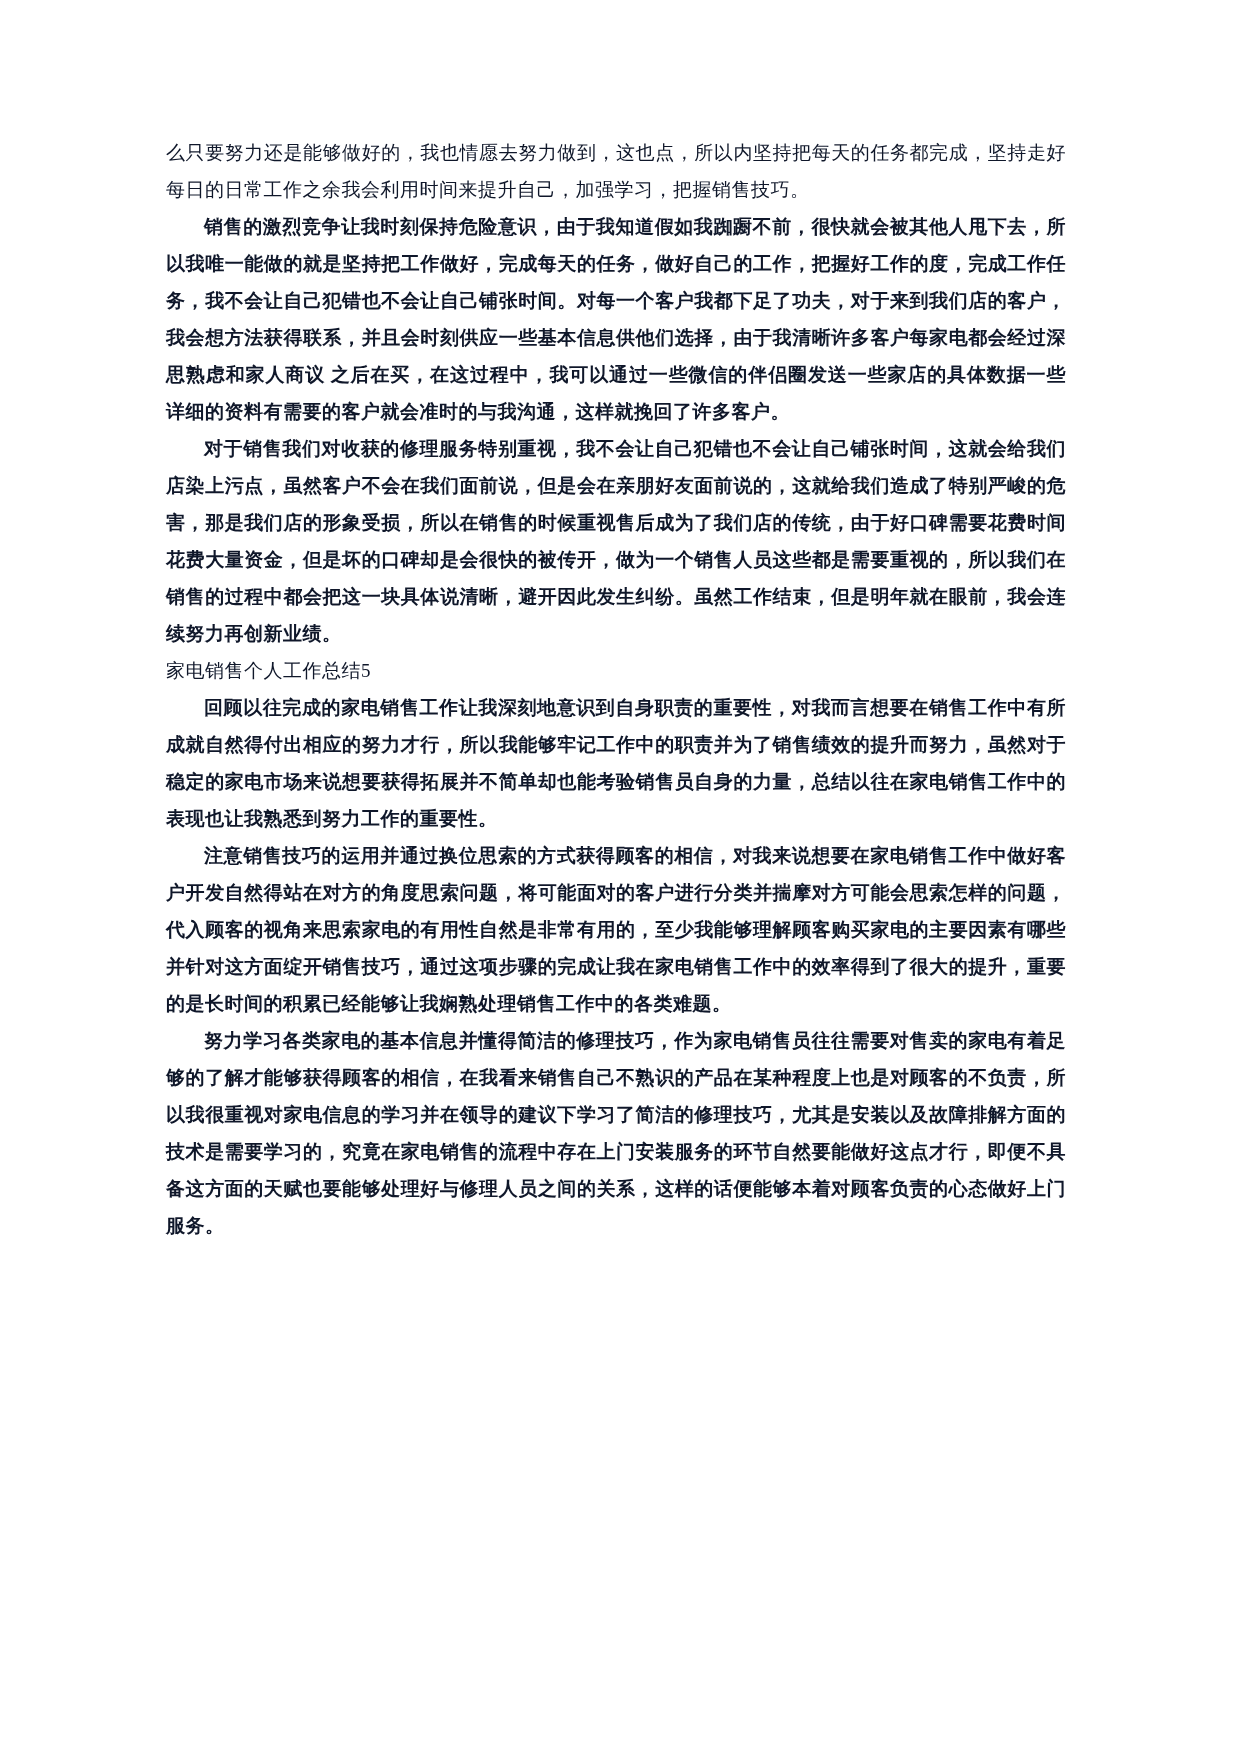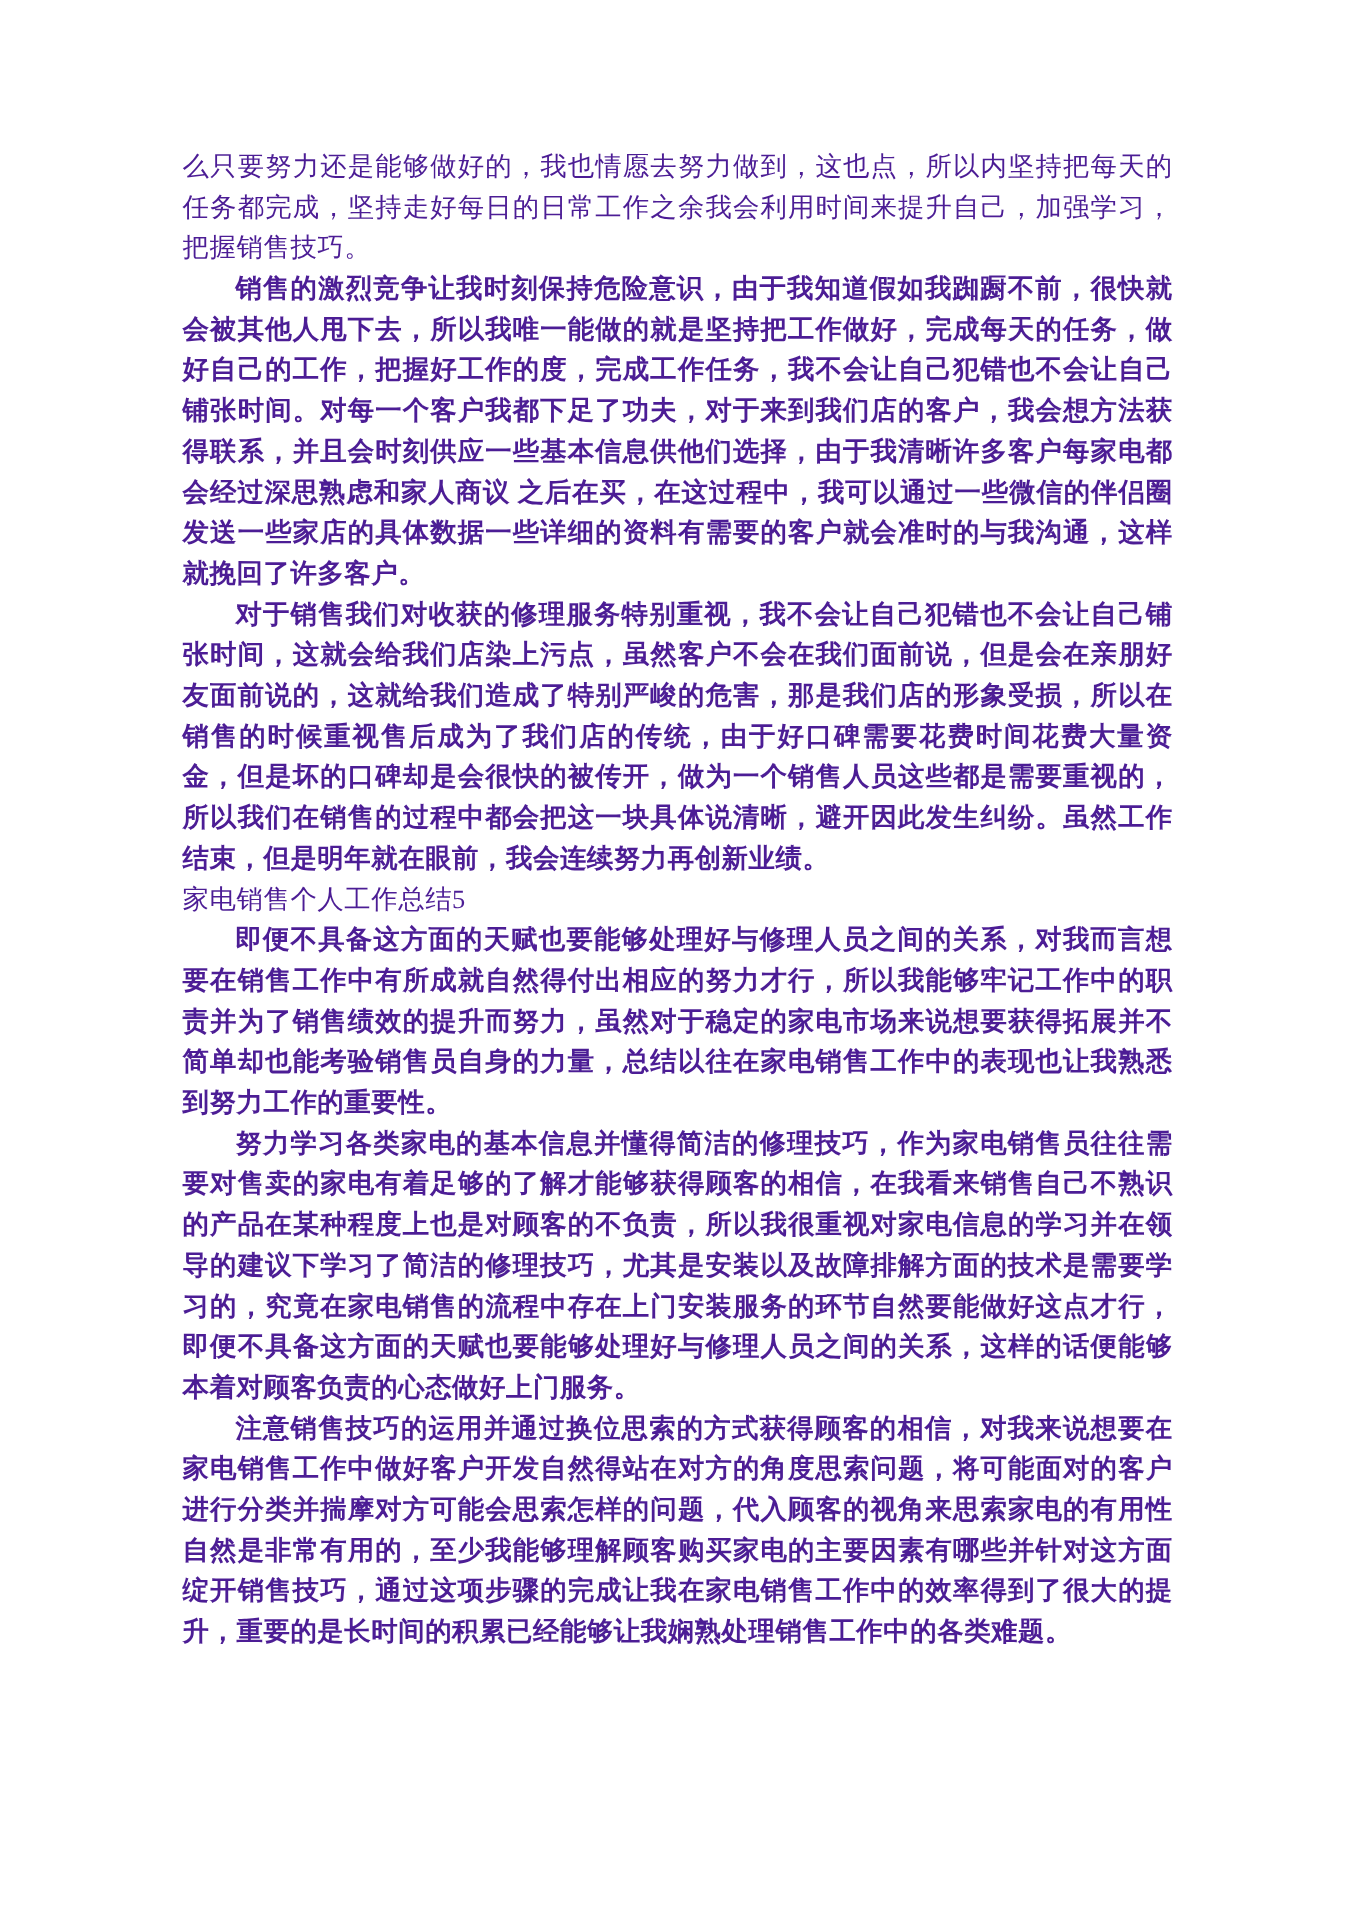--- a/index.html
+++ b/index.html
@@ -16,23 +16,23 @@
   .page {
     box-sizing: border-box;
     width: 1240px;
     height: 1753px;
     background: #ffffff;
     padding: 134px 174px 0 166px;
   }
   .doc-text p {
     margin: 0;
     padding: 0;
-    font-size: 24px;
+    font-size: 19px;
     line-height: 37px;
-    color: #4c1d95;
+    color: #0f172a;
     text-align: justify;
     text-justify: inter-ideograph;
     letter-spacing: 0.5px;
   }
   .doc-text p.indent {
     text-indent: 2em;
     font-weight: bold;
   }
   .doc-text p.heading {
     text-indent: 0;
@@ -40,17 +40,17 @@
 </style>
 </head>
 <body>
 
 <div class="page">
   <div class="doc-text">
     <p>么只要努力还是能够做好的，我也情愿去努力做到，这也点，所以内坚持把每天的任务都完成，坚持走好每日的日常工作之余我会利用时间来提升自己，加强学习，把握销售技巧。</p>
     <p class="indent">销售的激烈竞争让我时刻保持危险意识，由于我知道假如我踟蹰不前，很快就会被其他人甩下去，所以我唯一能做的就是坚持把工作做好，完成每天的任务，做好自己的工作，把握好工作的度，完成工作任务，我不会让自己犯错也不会让自己铺张时间。对每一个客户我都下足了功夫，对于来到我们店的客户，我会想方法获得联系，并且会时刻供应一些基本信息供他们选择，由于我清晰许多客户每家电都会经过深思熟虑和家人商议 之后在买，在这过程中，我可以通过一些微信的伴侣圈发送一些家店的具体数据一些详细的资料有需要的客户就会准时的与我沟通，这样就挽回了许多客户。</p>
     <p class="indent">对于销售我们对收获的修理服务特别重视，我不会让自己犯错也不会让自己铺张时间，这就会给我们店染上污点，虽然客户不会在我们面前说，但是会在亲朋好友面前说的，这就给我们造成了特别严峻的危害，那是我们店的形象受损，所以在销售的时候重视售后成为了我们店的传统，由于好口碑需要花费时间花费大量资金，但是坏的口碑却是会很快的被传开，做为一个销售人员这些都是需要重视的，所以我们在销售的过程中都会把这一块具体说清晰，避开因此发生纠纷。虽然工作结束，但是明年就在眼前，我会连续努力再创新业绩。</p>
     <p class="heading">家电销售个人工作总结5</p>
-    <p class="indent">即便不具备这方面的天赋也要能够处理好与修理人员之间的关系，对我而言想要在销售工作中有所成就自然得付出相应的努力才行，所以我能够牢记工作中的职责并为了销售绩效的提升而努力，虽然对于稳定的家电市场来说想要获得拓展并不简单却也能考验销售员自身的力量，总结以往在家电销售工作中的表现也让我熟悉到努力工作的重要性。</p>
+    <p class="indent">回顾以往完成的家电销售工作让我深刻地意识到自身职责的重要性，对我而言想要在销售工作中有所成就自然得付出相应的努力才行，所以我能够牢记工作中的职责并为了销售绩效的提升而努力，虽然对于稳定的家电市场来说想要获得拓展并不简单却也能考验销售员自身的力量，总结以往在家电销售工作中的表现也让我熟悉到努力工作的重要性。</p>
+    <p class="indent">注意销售技巧的运用并通过换位思索的方式获得顾客的相信，对我来说想要在家电销售工作中做好客户开发自然得站在对方的角度思索问题，将可能面对的客户进行分类并揣摩对方可能会思索怎样的问题，代入顾客的视角来思索家电的有用性自然是非常有用的，至少我能够理解顾客购买家电的主要因素有哪些并针对这方面绽开销售技巧，通过这项步骤的完成让我在家电销售工作中的效率得到了很大的提升，重要的是长时间的积累已经能够让我娴熟处理销售工作中的各类难题。</p>
     <p class="indent">努力学习各类家电的基本信息并懂得简洁的修理技巧，作为家电销售员往往需要对售卖的家电有着足够的了解才能够获得顾客的相信，在我看来销售自己不熟识的产品在某种程度上也是对顾客的不负责，所以我很重视对家电信息的学习并在领导的建议下学习了简洁的修理技巧，尤其是安装以及故障排解方面的技术是需要学习的，究竟在家电销售的流程中存在上门安装服务的环节自然要能做好这点才行，即便不具备这方面的天赋也要能够处理好与修理人员之间的关系，这样的话便能够本着对顾客负责的心态做好上门服务。</p>
-    <p class="indent">注意销售技巧的运用并通过换位思索的方式获得顾客的相信，对我来说想要在家电销售工作中做好客户开发自然得站在对方的角度思索问题，将可能面对的客户进行分类并揣摩对方可能会思索怎样的问题，代入顾客的视角来思索家电的有用性自然是非常有用的，至少我能够理解顾客购买家电的主要因素有哪些并针对这方面绽开销售技巧，通过这项步骤的完成让我在家电销售工作中的效率得到了很大的提升，重要的是长时间的积累已经能够让我娴熟处理销售工作中的各类难题。</p>
   </div>
 </div>
 
 </body></html>

